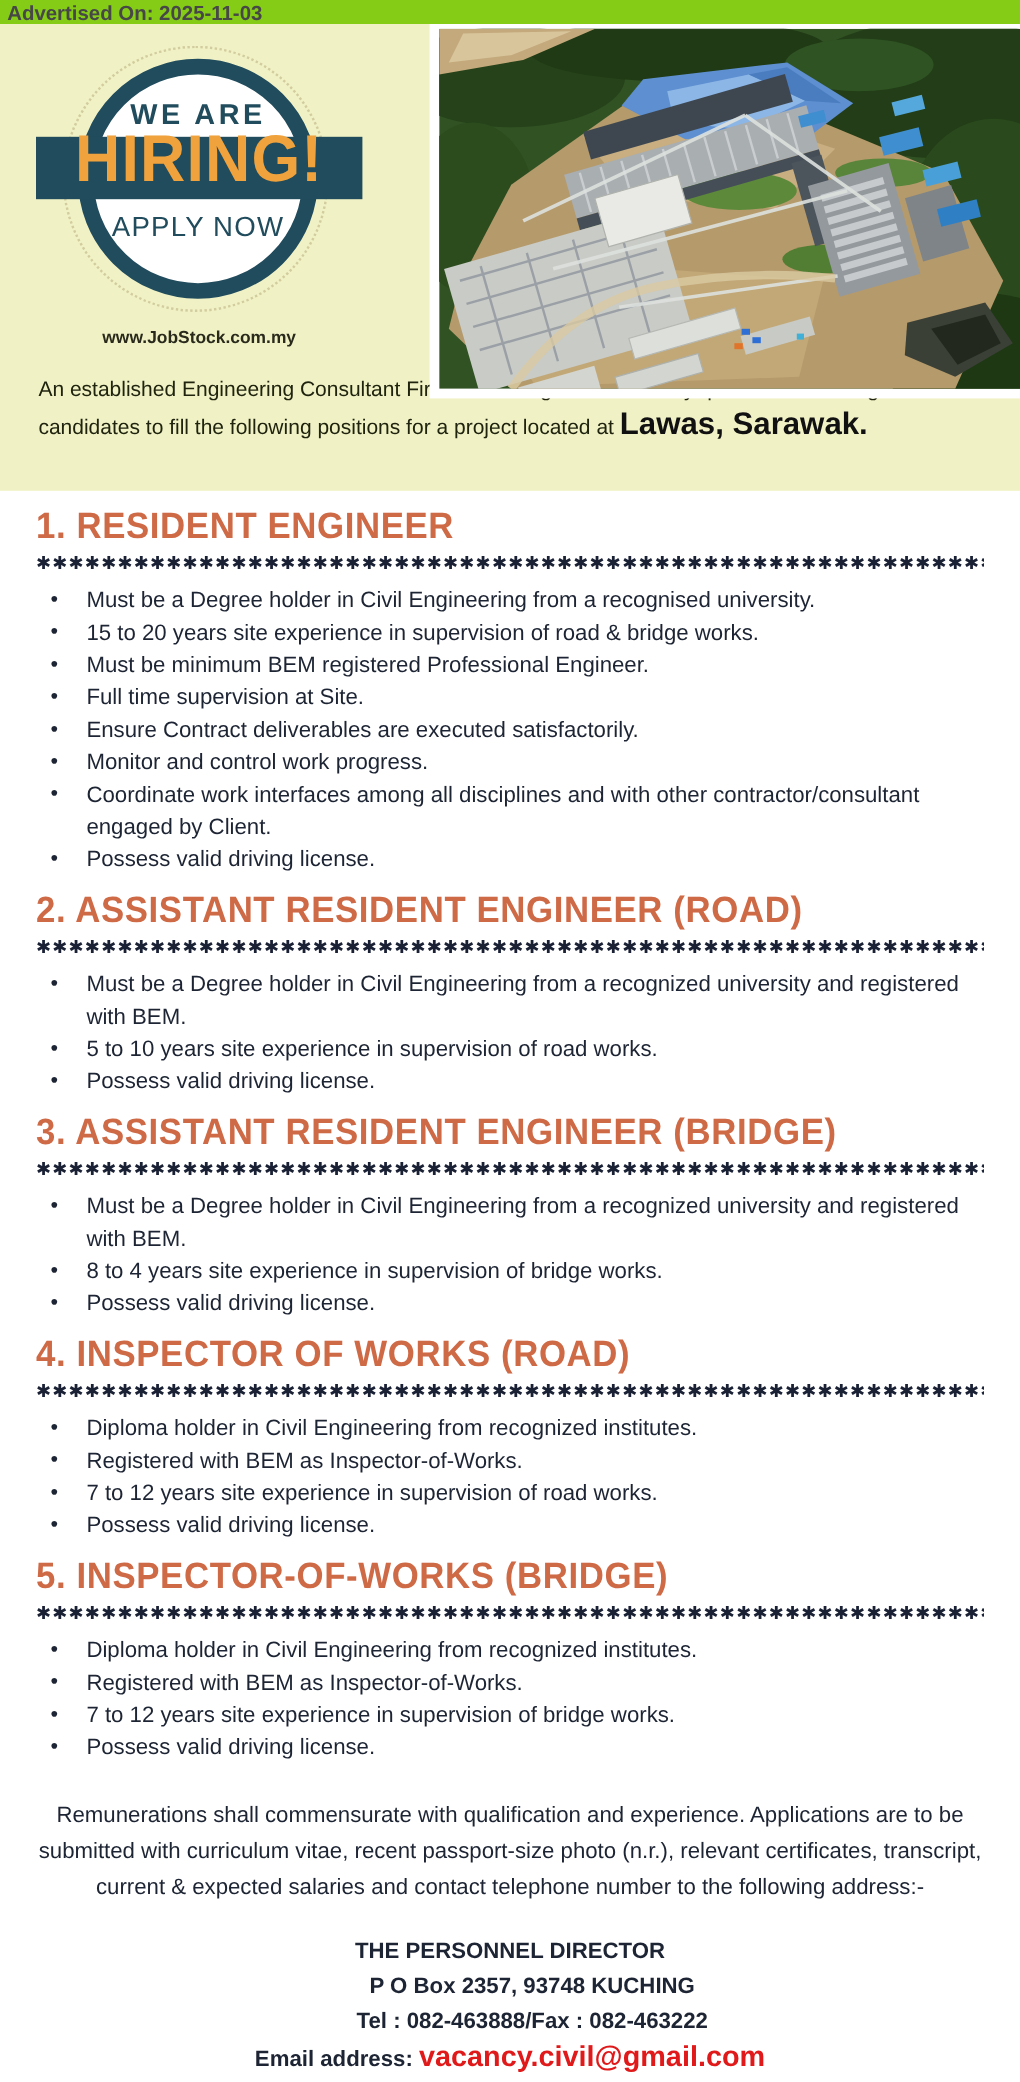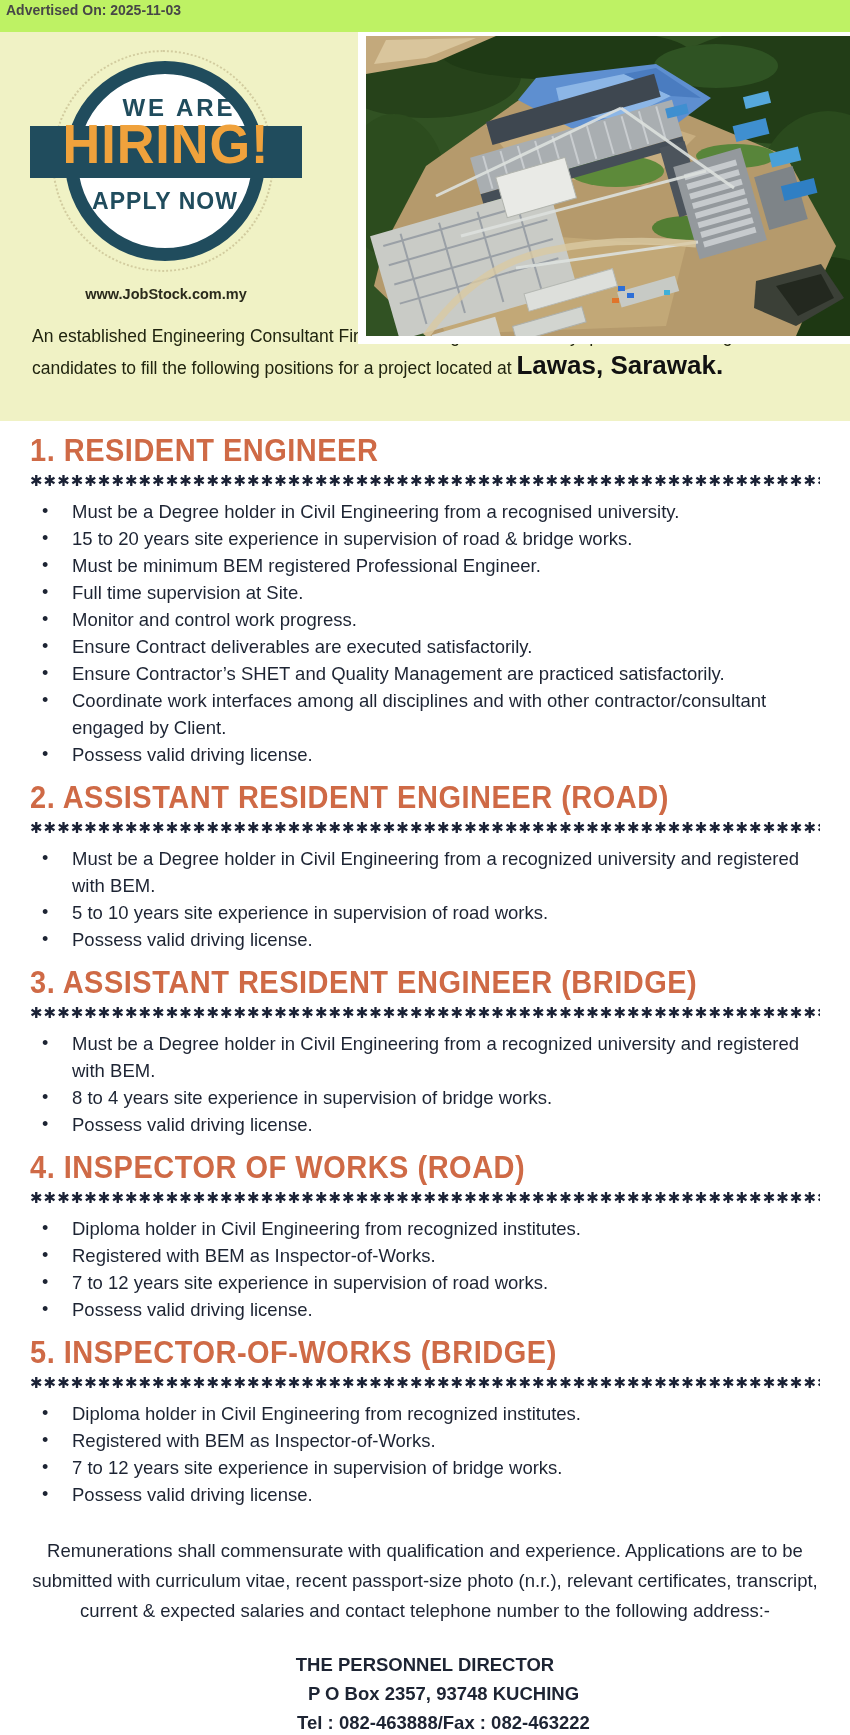--- a/index.html
+++ b/index.html
@@ -3,22 +3,22 @@
 <meta charset="utf-8">
 <style>
   * { margin:0; padding:0; box-sizing:border-box; }
   html,body { background:#ffffff; }
   body {
     width:850px; height:1735px; overflow:hidden; position:relative;
     font-family:"Liberation Sans", sans-serif; color:#1d2433;
   }
   
   .topbar {
-    height:32px; background:#bef264; color:#474747;
-    font-size:14px; font-weight:700; padding:2px 0 0 6px;
+    height:20px; background:#84cc16; color:#474747;
+    font-size:17px; font-weight:700; padding:2px 0 0 6px;
   }
   
   .header {
     position:relative; height:389px; background:#f0f2c5; overflow:hidden;
   }
   .photo-frame {
     position:absolute; top:0; right:0; width:492px; height:312px;
     background:#ffffff; padding:4px 0 8px 8px;
   }
   .photo-frame svg { width:100%; height:100%; display:block; }
@@ -26,31 +26,31 @@
   .badge-dotted {
     position:absolute; left:26px; top:4px; width:222px; height:222px;
     border:2px dotted #d2cc9f; border-radius:50%;
   }
   .badge-circle {
     position:absolute; left:39px; top:15px; width:200px; height:200px;
     background:#ffffff; border:13px solid #204c5d; border-radius:50%;
   }
   .badge-band { position:absolute; left:4px; top:80px; width:272px; height:52px; background:#204c5d; }
   .badge-we-are {
-    position:absolute; top:48px; left:14px; width:278px; text-align:center;
+    position:absolute; top:48px; left:0; width:278px; text-align:center;
     color:#204c5d; font-weight:800; font-size:24px; letter-spacing:3px;
   }
   .badge-hiring {
     position:absolute; top:66px; left:-12px; width:304px; text-align:center;
     color:#f0a23c; font-weight:800; font-size:55px; letter-spacing:1px;
     transform:scaleX(0.95); white-space:nowrap;
   }
   .badge-apply {
     position:absolute; top:142px; left:0; width:278px; text-align:center;
-    color:#204c5d; font-weight:700; font-size:23px; letter-spacing:1px;
+    color:#204c5d; font-weight:400; font-size:23px; letter-spacing:1px;
   }
   .website {
     width:280px; margin:8px 0 13px 26px; text-align:center;
     font-weight:700; font-size:14.5px; color:#2a2a1c;
   }
   .intro {
     margin:20px 32px 0; font-size:17.5px; line-height:29px; color:#20240f;
   }
   .intro .loc { font-size:26px; font-weight:700; color:#111; }
   
@@ -207,23 +207,22 @@
 
 <div class="content">
   <section class="position">
     <h2 class="pos-title">1. RESIDENT ENGINEER</h2>
     <div class="stars">✱✱✱✱✱✱✱✱✱✱✱✱✱✱✱✱✱✱✱✱✱✱✱✱✱✱✱✱✱✱✱✱✱✱✱✱✱✱✱✱✱✱✱✱✱✱✱✱✱✱✱✱✱✱✱✱✱✱✱✱✱✱✱✱✱✱✱✱✱✱</div>
     <ul class="bullets">
         <li>Must be a Degree holder in Civil Engineering from a recognised university.</li>
         <li>15 to 20 years site experience in supervision of road &amp; bridge works.</li>
         <li>Must be minimum BEM registered Professional Engineer.</li>
         <li>Full time supervision at Site.</li>
+        <li>Ensure Contract deliverables are executed satisfactorily.</li>
         <li>Monitor and control work progress.</li>
-        <li>Ensure Contract deliverables are executed satisfactorily.</li>
-        <li>Ensure Contractor’s SHET and Quality Management are practiced satisfactorily.</li>
         <li>Coordinate work interfaces among all disciplines and with other contractor/consultant engaged by Client.</li>
         <li>Possess valid driving license.</li>
       </ul>
   </section>
 
   <section class="position">
     <h2 class="pos-title">2. ASSISTANT RESIDENT ENGINEER (ROAD)</h2>
     <div class="stars">✱✱✱✱✱✱✱✱✱✱✱✱✱✱✱✱✱✱✱✱✱✱✱✱✱✱✱✱✱✱✱✱✱✱✱✱✱✱✱✱✱✱✱✱✱✱✱✱✱✱✱✱✱✱✱✱✱✱✱✱✱✱✱✱✱✱✱✱✱✱</div>
     <ul class="bullets">
         <li>Must be a Degree holder in Civil Engineering from a recognized university and registered with BEM.</li>

